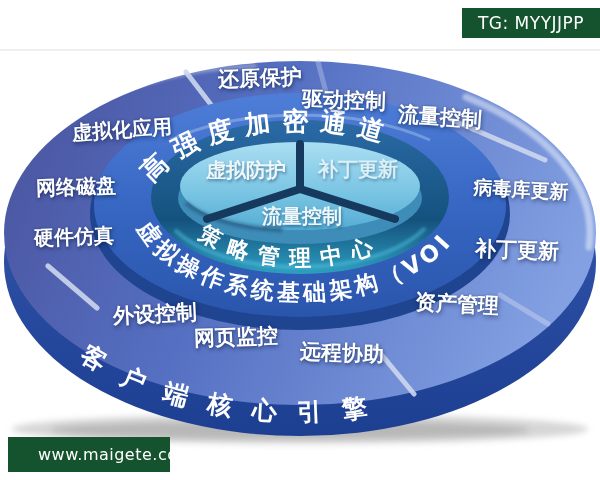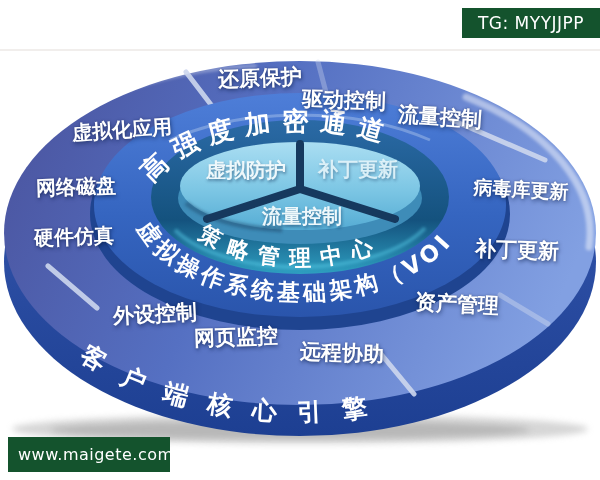--- a/index.html
+++ b/index.html
@@ -19,21 +19,21 @@
   .arc-text{
     fill:#ffffff;font-weight:bold;
     font-family:"DejaVu Sans","Liberation Sans",sans-serif;
   }
   .badge{
     position:absolute;background:#14532d;color:#ffffff;
     display:flex;align-items:center;justify-content:center;
     letter-spacing:.5px;
   }
   .badge-tg{left:462px;top:8px;width:138px;height:30px;font-size:17px;}
-  .badge-site{left:8px;top:437px;width:162px;height:35px;font-size:16px;justify-content:flex-start;padding-left:10px;box-sizing:border-box;}
+  .badge-site{left:8px;top:437px;width:162px;height:35px;font-size:16px;justify-content:flex-start;padding-left:30px;box-sizing:border-box;}
   .seam{position:absolute;left:0;top:49px;width:600px;height:2px;background:#f1eeec;}
 </style>
 </head>
 <body>
 
 <div class="stage">
 
   <div class="seam"></div>
 
   <svg width="600" height="480" viewBox="0 0 600 480">

